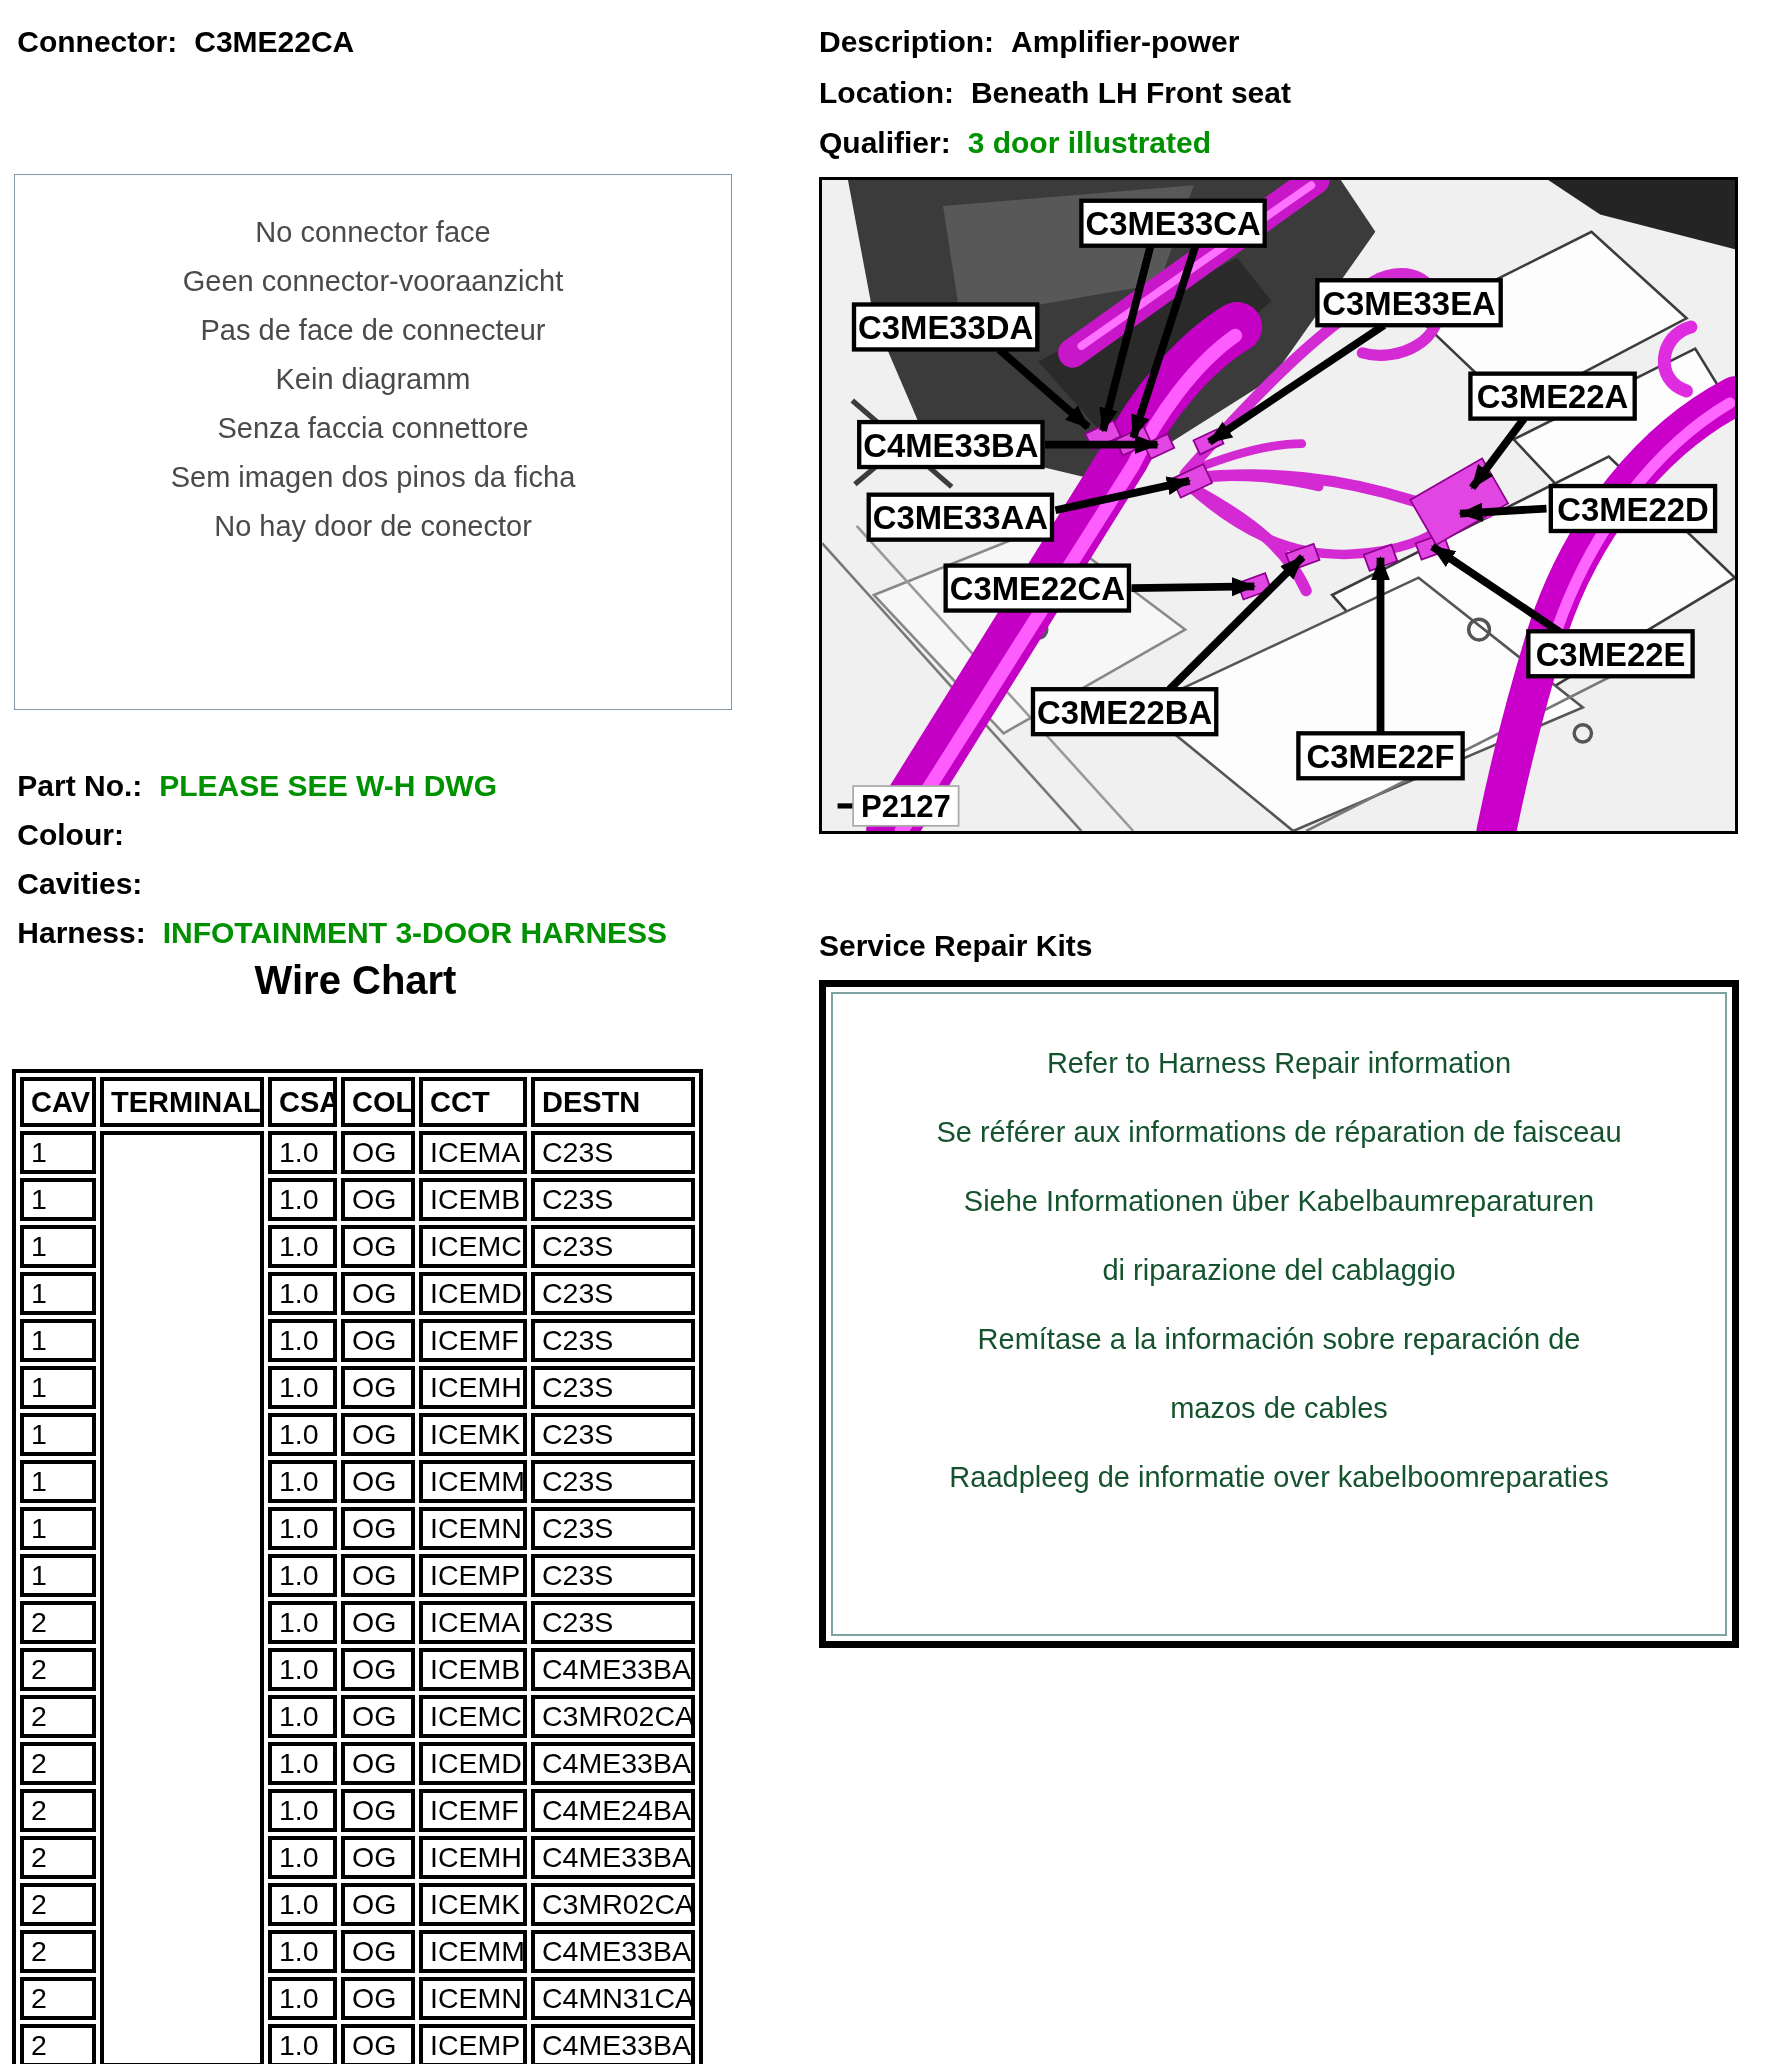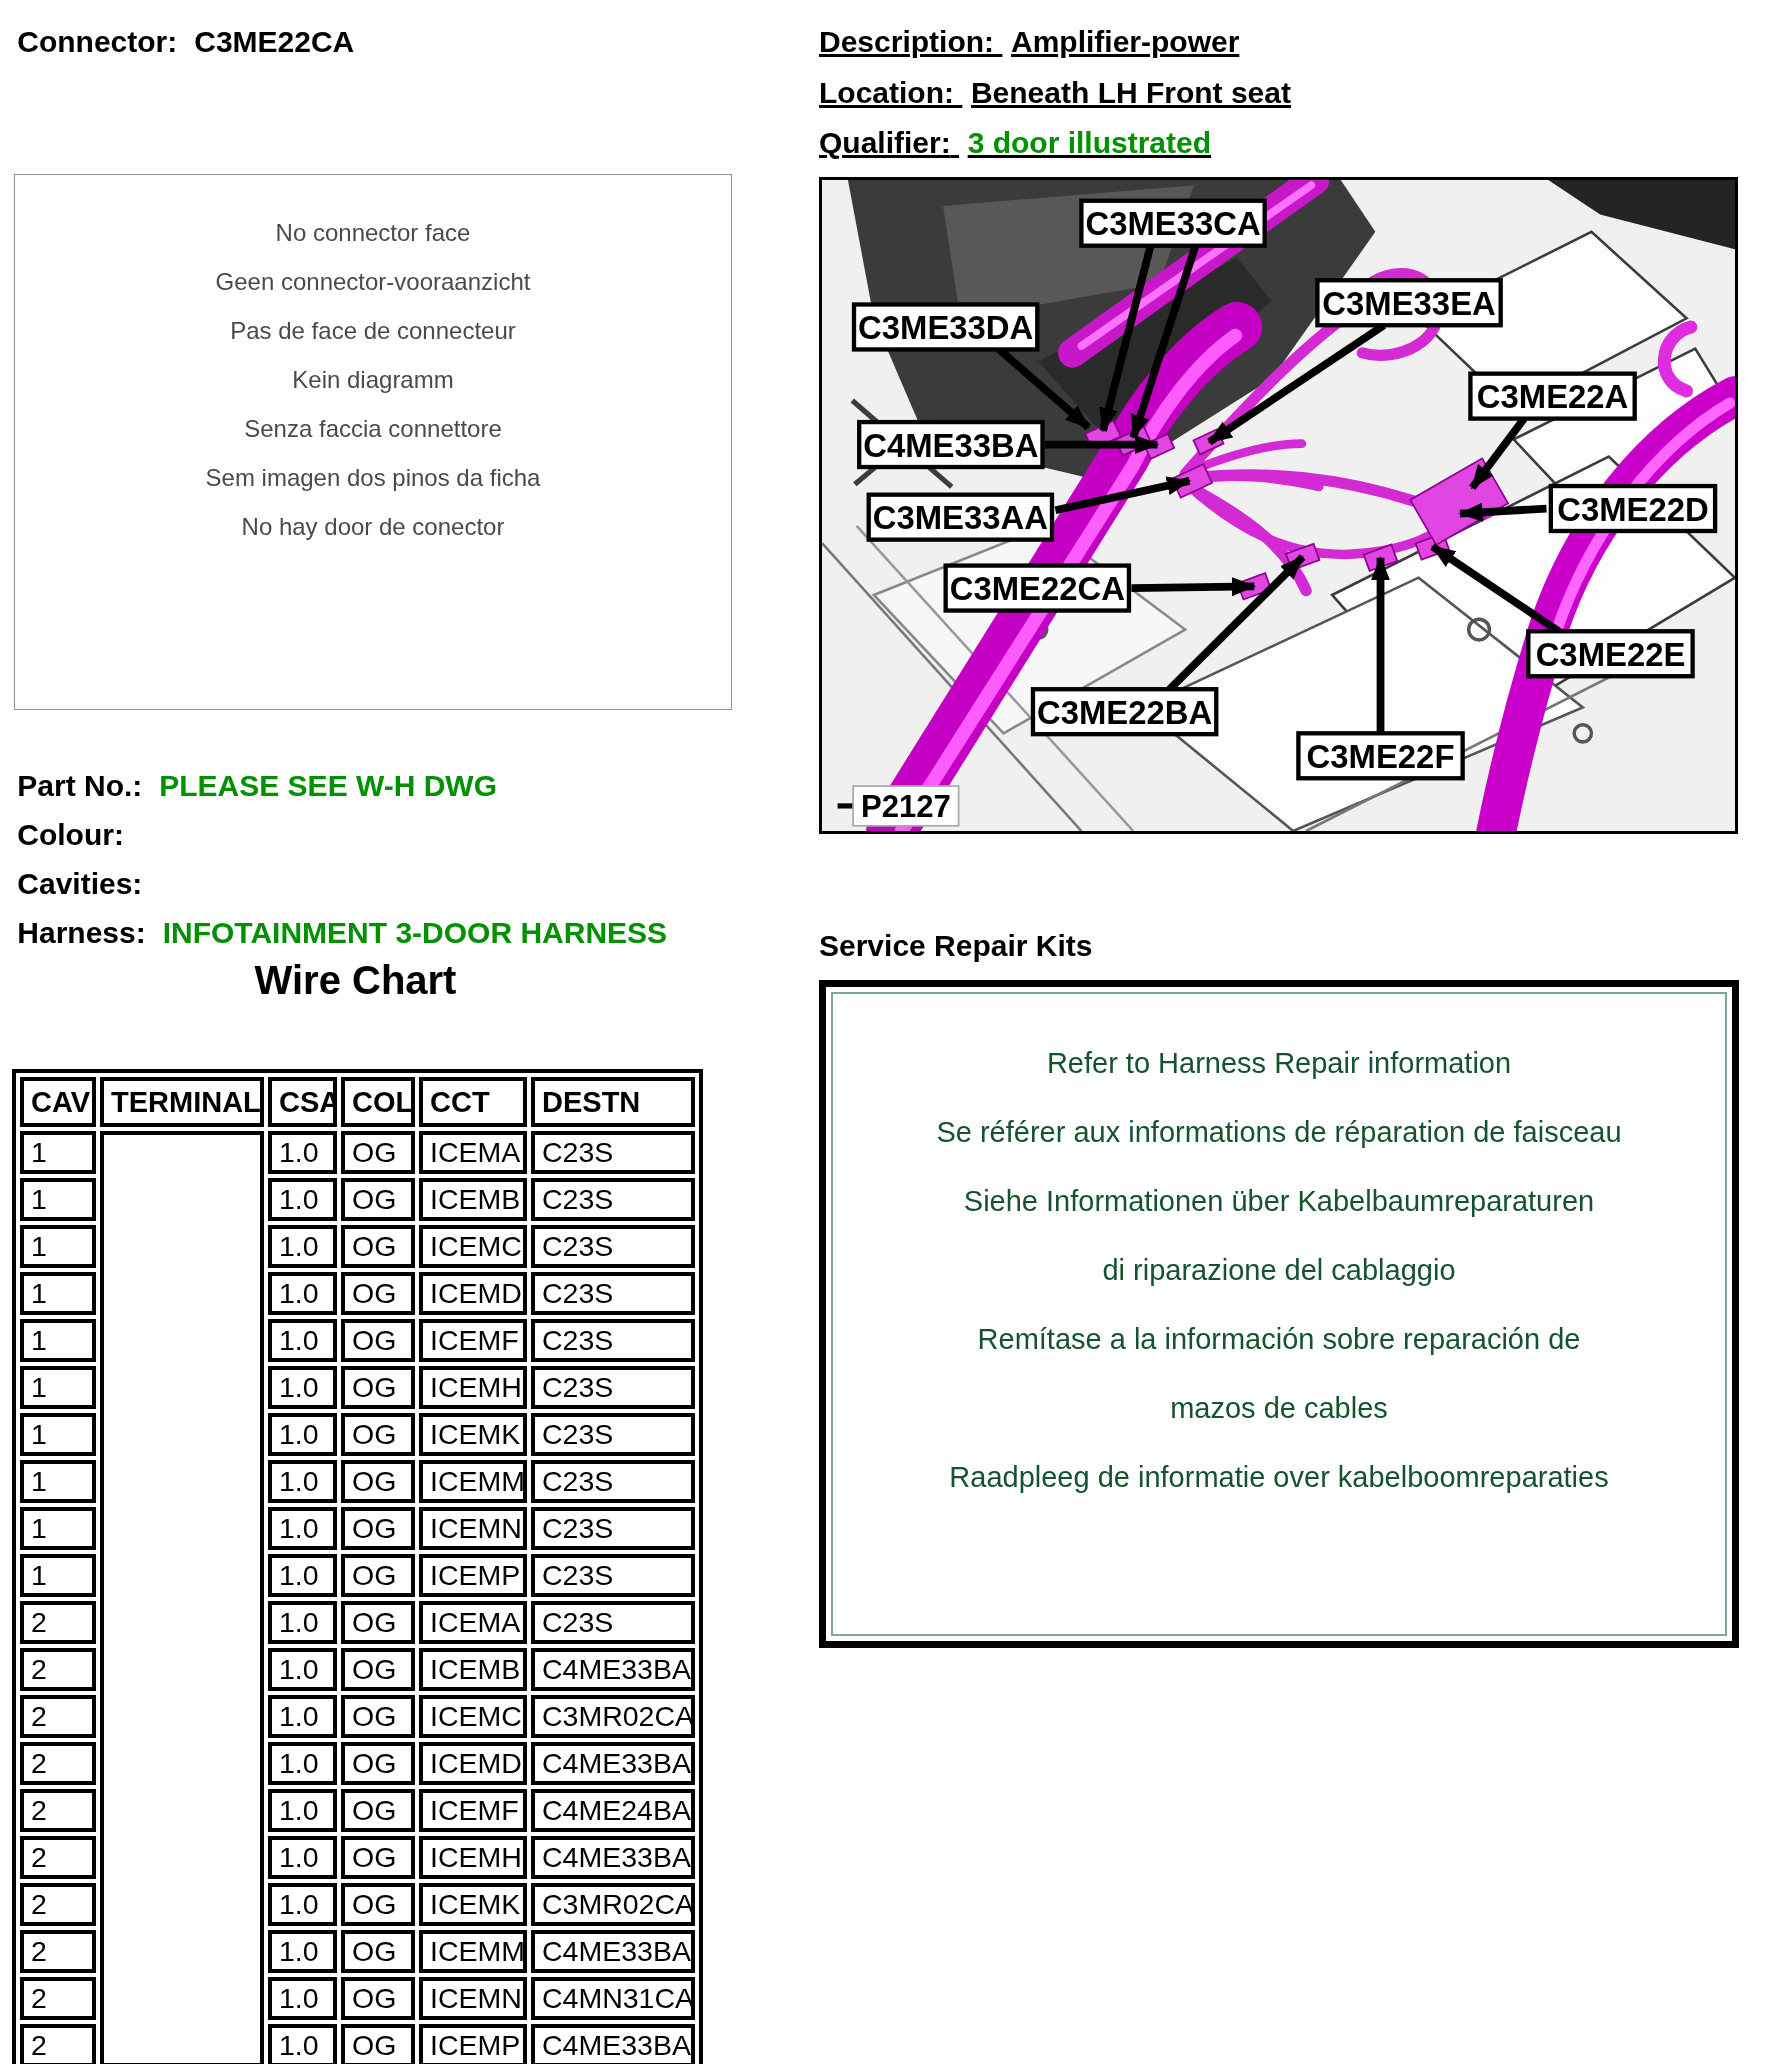--- a/index.html
+++ b/index.html
@@ -8,28 +8,28 @@
     width:1778px; height:2065px; background:#ffffff;
     font-family:"Liberation Sans","DejaVu Sans",sans-serif; color:#000;
     overflow:hidden; position:relative;
   }
   .page { position:relative; width:1778px; height:2065px; }
   .abs { position:absolute; }
 
   .hline { font-size:30px; font-weight:bold; line-height:35px; white-space:nowrap; }
   .hline .val { margin-left:8.6px; }
   .hline .green { color:var(--green); }
-  .rhead .hline { margin-bottom:15.6px;text-decoration:underline; }
+  .rhead .hline { margin-bottom:15.6px; }
 
   .nc-box {
     left:14px; top:174px; width:718px; height:536px;
     border:1.7px solid #8496a8; box-sizing:border-box; background:#fff;
   }
   .nc-box .lines { padding-top:33px; text-align:center; }
-  .nc-box .line { font-size:24px; line-height:49px; color:var(--graytext); }
+  .nc-box .line { font-size:29px; line-height:49px; color:var(--graytext); }
 
   .part-info { left:17.3px; top:761px; }
   .part-info .hline { line-height:49px; }
   .part-info .green { color:var(--green); }
 
   .wire-title { left:12px; top:958px; width:687px; text-align:center;
     font-size:40px; font-weight:bold; }
 
   table.wire {
     position:absolute; left:12px; top:1069px; width:687px;

